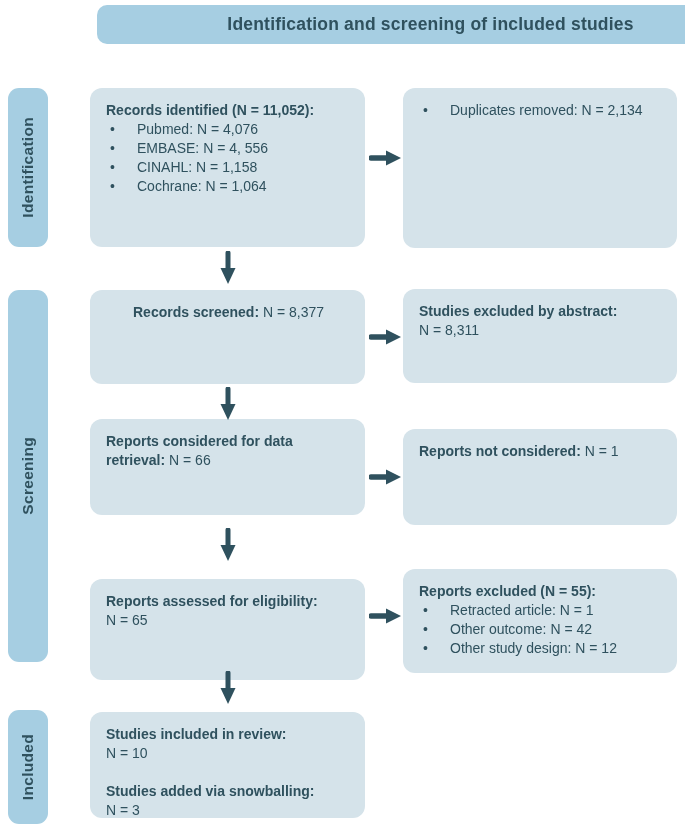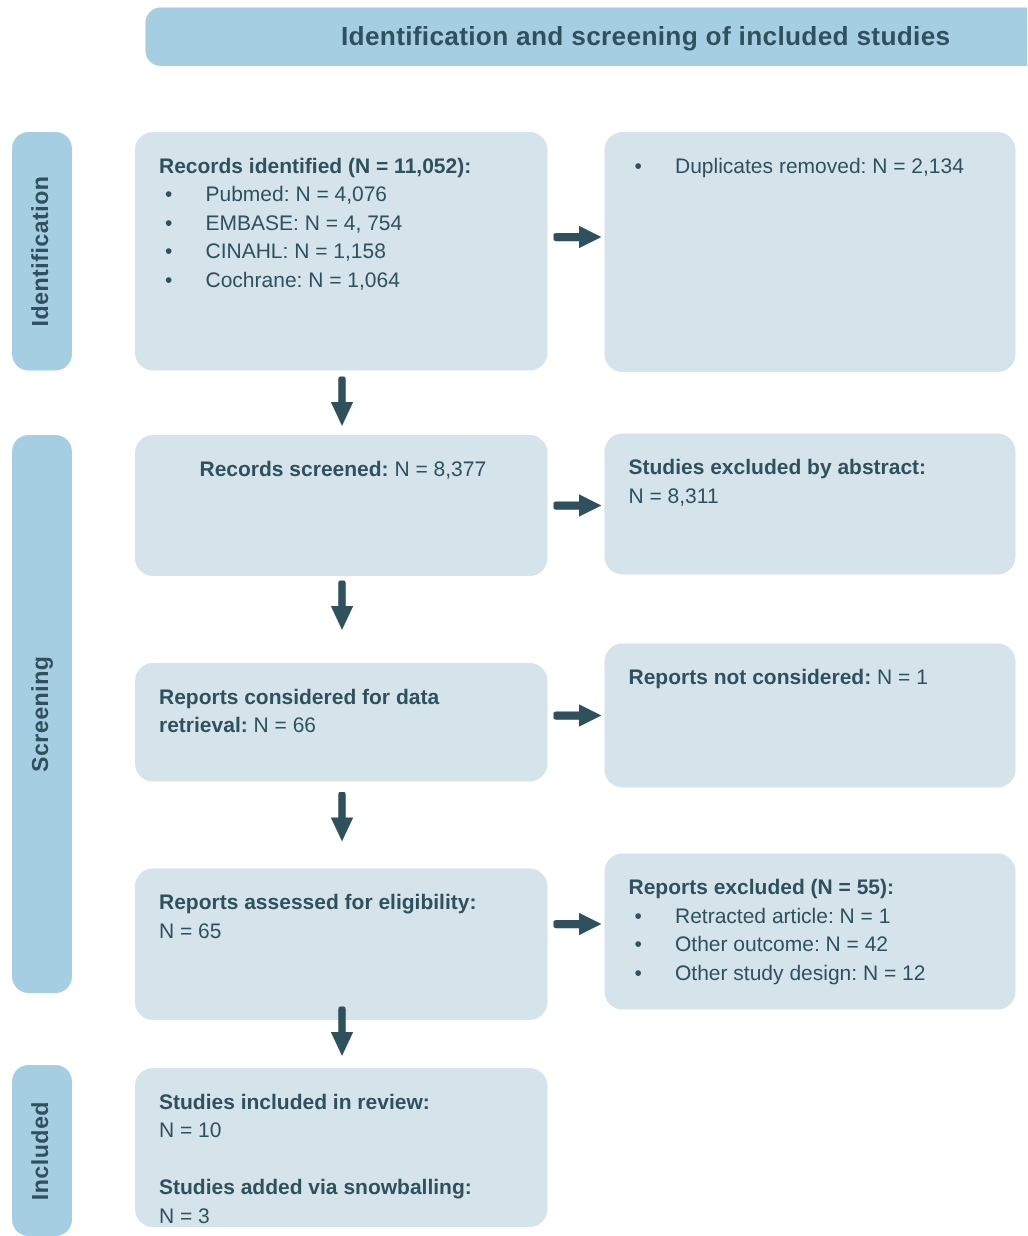--- a/index.html
+++ b/index.html
@@ -37,21 +37,21 @@
     font-size:14px;line-height:19px;
   }
   .box strong{font-weight:bold;margin-top:12px;}
   .col-l{left:90px;width:275px;}
   .col-r{left:403px;width:274px;}
   #box-records-identified{top:88px;height:159px;}
   #box-records-removed{top:88px;height:160px;padding-right:70px;}
   #box-records-removed .bullet-line{margin-right:-54px;}
   #box-records-screened{top:290px;height:94px;padding-left:43px;}
   #box-records-excluded{top:289px;height:94px;}
-  #box-reports-considered{top:442px;height:79px;}
+  #box-reports-considered{top:419px;height:96px;}
   #box-reports-not-considered{top:429px;height:96px;}
   #box-reports-assessed{top:579px;height:101px;}
   #box-reports-excluded{top:569px;height:104px;}
   #box-studies-included{top:712px;height:106px;}
   .bullet-line{display:flex;}
   .bullet-line .marker{flex:0 0 27px;padding-left:4px;}
   .spacer{height:19px;}
   .arrow{position:absolute;color:var(--text);}
   .arrow svg{display:block;}
   .down-1{left:219px;top:251px;}
@@ -81,21 +81,21 @@
   </div>
 
   <div class="box col-l" id="box-records-identified">
       <div class="line"><strong>Records identified (N = 11,052):</strong></div>
       <div class="bullet-line">
         <span class="marker">•</span>
         <span>Pubmed: N = 4,076</span>
       </div>
       <div class="bullet-line">
         <span class="marker">•</span>
-        <span>EMBASE: N = 4, 754</span>
+        <span>EMBASE: N = 4, 556</span>
       </div>
       <div class="bullet-line">
         <span class="marker">•</span>
         <span>CINAHL: N = 1,158</span>
       </div>
       <div class="bullet-line">
         <span class="marker">•</span>
         <span>Cochrane: N = 1,064</span>
       </div>
     </div>

